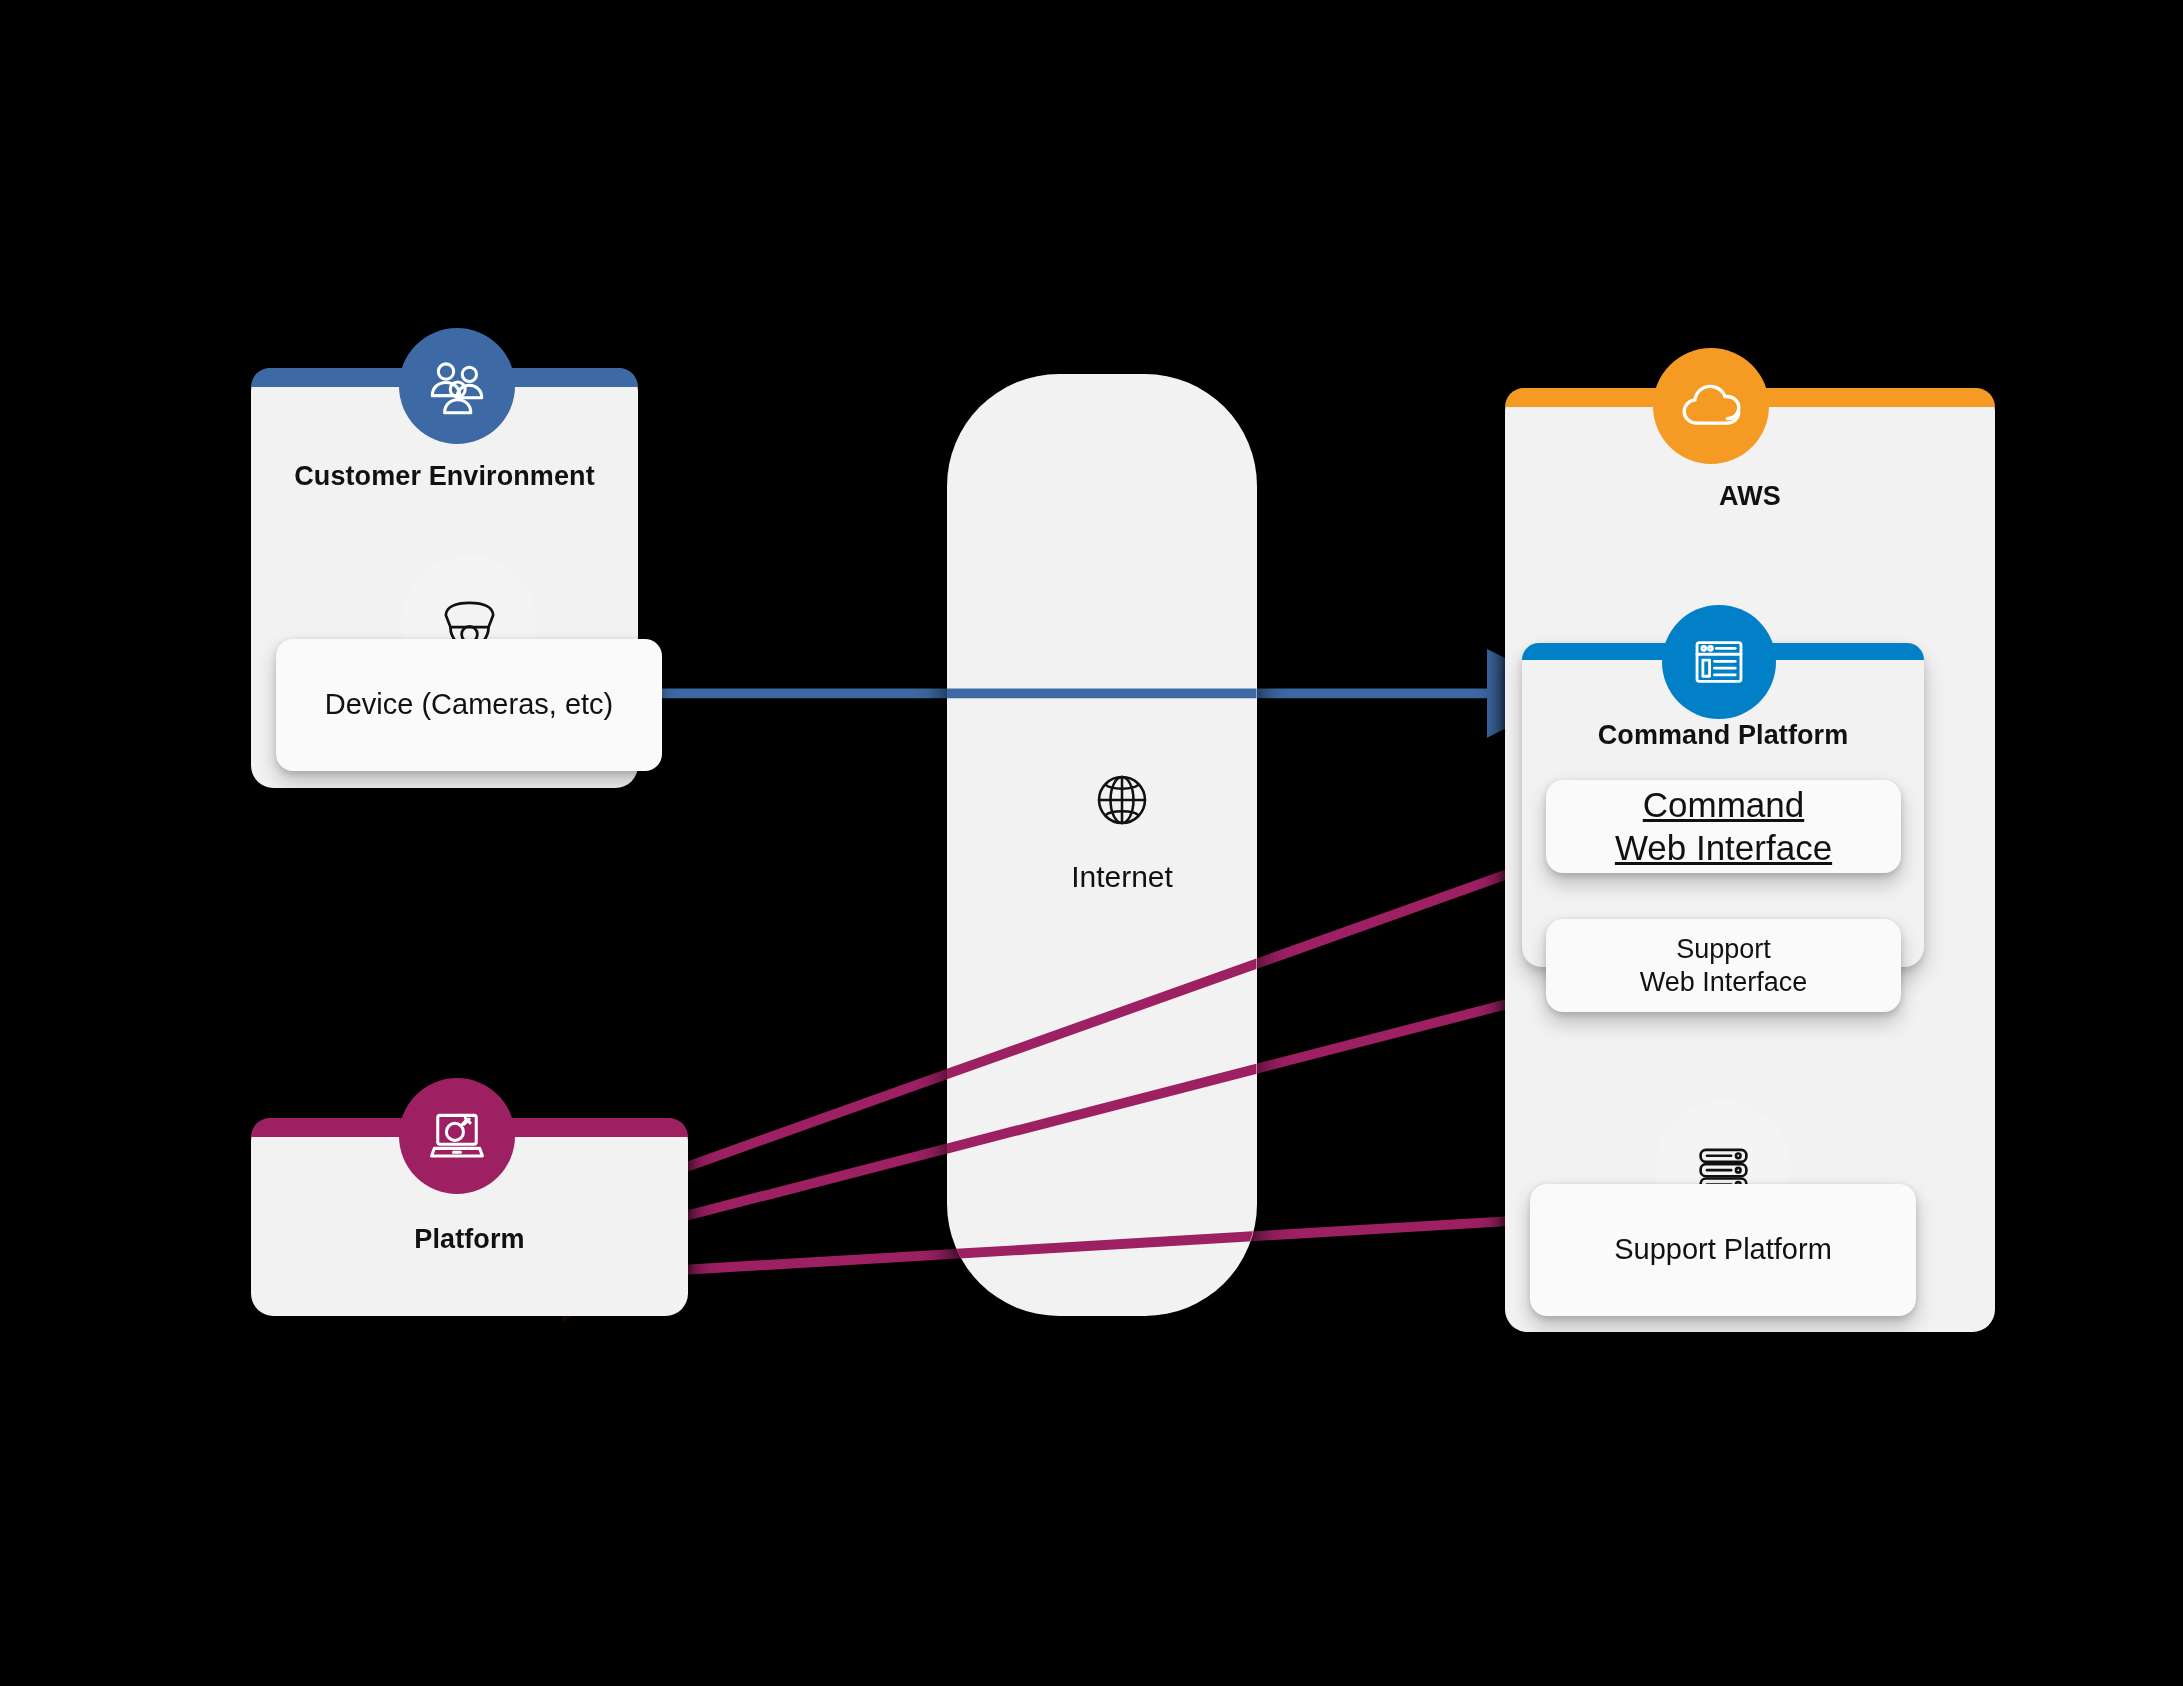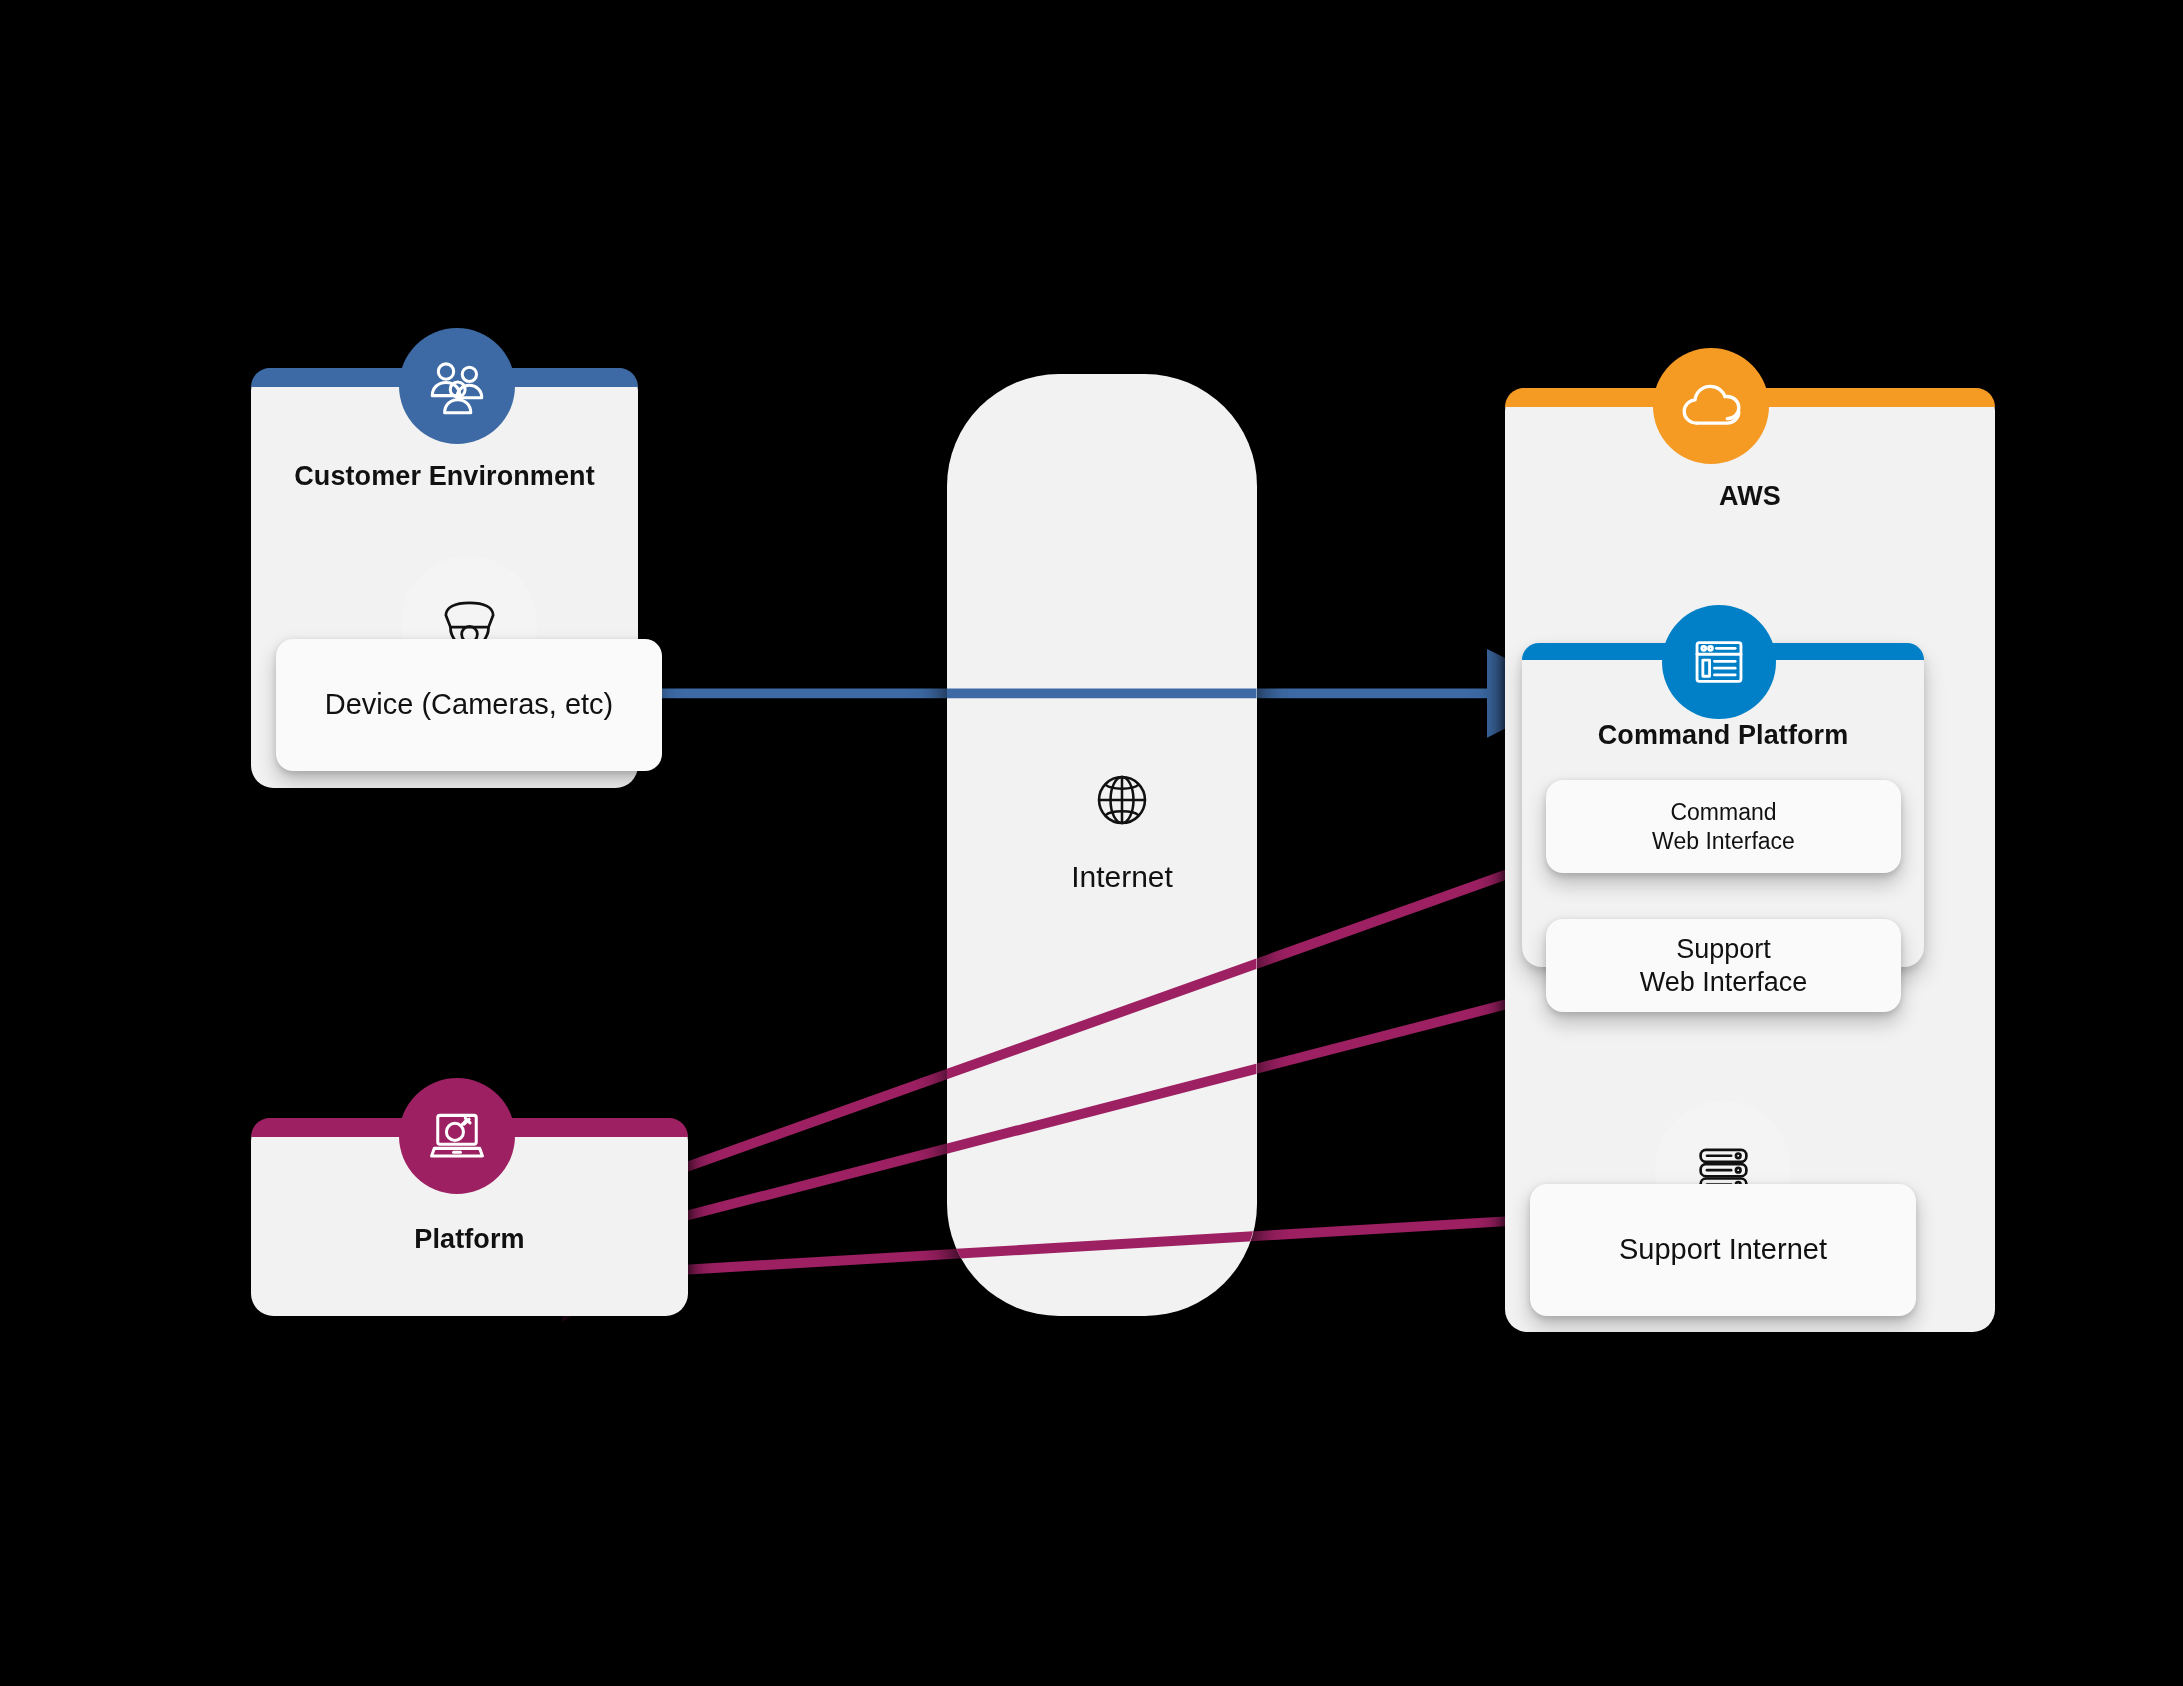--- a/index.html
+++ b/index.html
@@ -253,21 +253,21 @@
           <circle cx="12.2" cy="13.4" r="1.5"></circle>
           <circle cx="17.4" cy="13.4" r="1.5"></circle>
           <line x1="22" y1="13.4" x2="36.5" y2="13.4"></line>
           <rect x="11.5" y="22.5" width="5.2" height="12.5"></rect>
           <line x1="20.5" y1="23.5" x2="36.5" y2="23.5"></line>
           <line x1="20.5" y1="28.8" x2="36.5" y2="28.8"></line>
           <line x1="20.5" y1="34" x2="36.5" y2="34"></line>
         </svg>
       </div>
 
-      <div class="tile" style="left:24px; top:114px; width:355px; height:93px; font-size:23px;">
+      <div class="tile" style="left:24px; top:114px; width:355px; height:93px; font-size:35px;text-decoration:underline;">
         <div>
           <div>Command</div>
           <div>Web Interface</div>
         </div>
       </div>
 
       <div class="tile" style="left:24px; top:253px; width:355px; height:93px; font-size:27px;">
         <div>
           <div>Support</div>
           <div>Web Interface</div>
@@ -283,18 +283,18 @@
         <line x1="11" y1="13.2" x2="30" y2="13.2"></line>
         <line x1="11" y1="24.5" x2="30" y2="24.5"></line>
         <line x1="11" y1="35.8" x2="30" y2="35.8"></line>
         <circle cx="35.6" cy="13.2" r="1.8"></circle>
         <circle cx="35.6" cy="24.5" r="1.8"></circle>
         <circle cx="35.6" cy="35.8" r="1.8"></circle>
       </svg>
     </div>
 
     <div class="tile" style="left:25px; top:773px; width:386px; height:132px; font-size:29px;">
-      <span>Support Internet</span>
+      <span>Support Platform</span>
     </div>
   </div>
 
 </div>
 
 
 </body></html>

